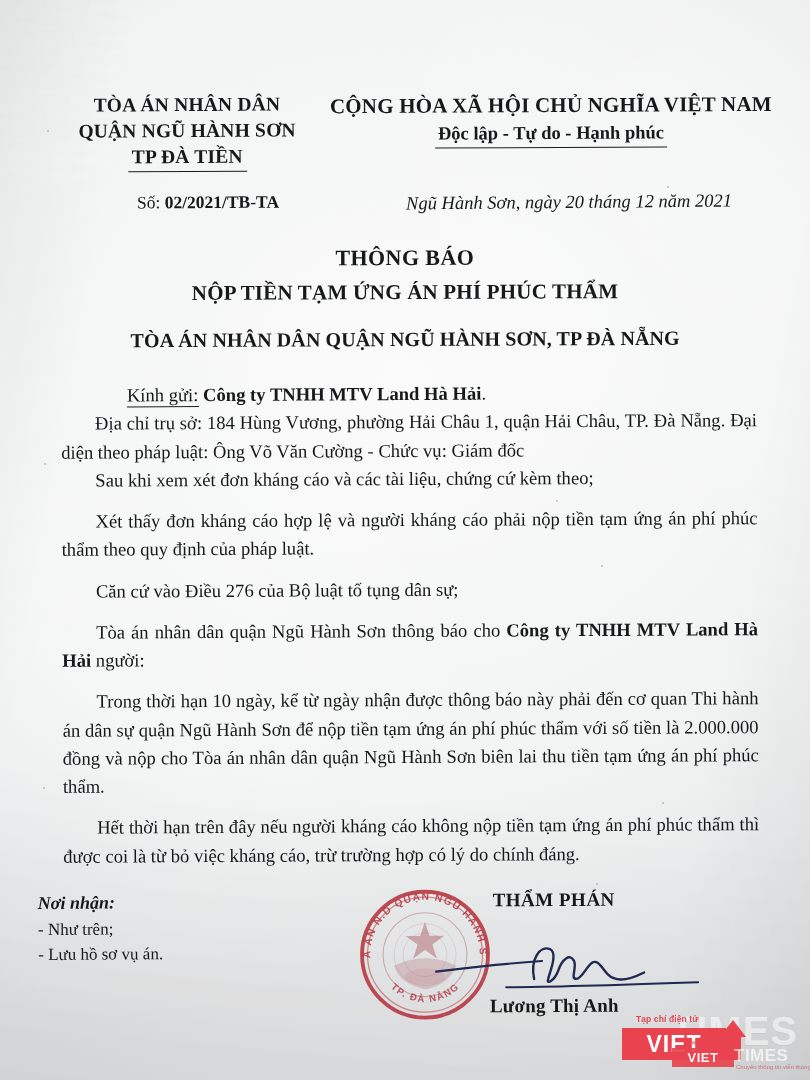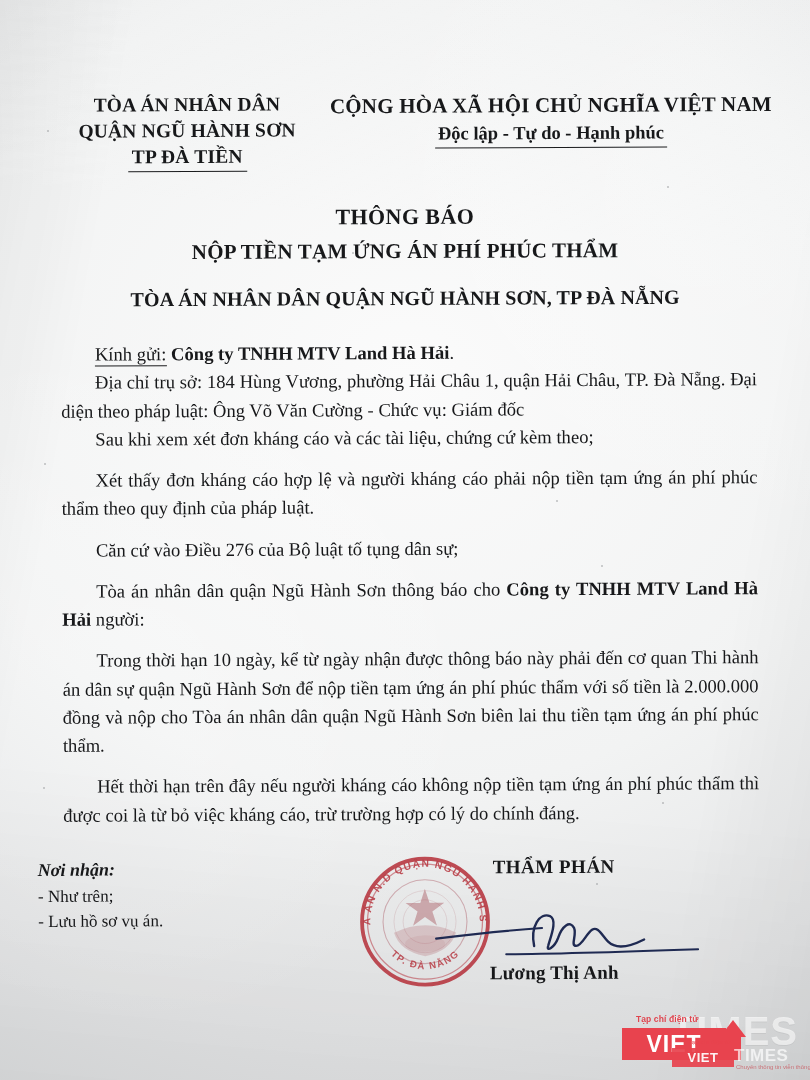--- a/index.html
+++ b/index.html
@@ -148,26 +148,27 @@
     text-align: justify;
     transform: rotate(-0.3deg);
   }
   .body p { margin: 0; }
   .p-indent { text-indent: 34px; }
   .p-gap { margin-top: 13px !important; }
   .b { font-weight: bold; }
   .kg {
     border-bottom: 1.5px solid #1b1c1e;
     padding-bottom: 1px;
+    margin-left: 32px;
   }
 
   
   .footer {
     position: relative;
-    margin-top: 28px;
+    margin-top: 20px;
     padding: 0 40px 0 38px;
     display: flex;
     align-items: flex-start;
   }
   .noi-nhan {
     width: 300px;
     font-size: 17px;
     line-height: 1.48;
     transform: rotate(-0.4deg);
   }
@@ -353,20 +354,27 @@
         <div class="org-line">TÒA ÁN NHÂN DÂN</div>
         <div class="org-line">QUẬN NGŨ HÀNH SƠN</div>
         <div><span class="org-line u">TP ĐÀ TIỀN</span></div>
       </div>
       <div class="hdr-right">
         <div class="nation">CỘNG HÒA XÃ HỘI CHỦ NGHĨA VIỆT NAM</div>
         <div><span class="motto">Độc lập - Tự do - Hạnh phúc</span></div>
       </div>
     </div>
 
+    <div class="meta-row">
+      <div class="so">
+        <span>Số:</span>
+        <b>02/2021/TB-TA</b>
+      </div>
+      <div class="place-date">Ngũ Hành Sơn, ngày 20 tháng 12 năm 2021</div>
+    </div>
 
     <div class="titles">
       <div class="t1">THÔNG BÁO</div>
       <div class="t2">NỘP TIỀN TẠM ỨNG ÁN PHÍ PHÚC THẨM</div>
       <div class="t3">TÒA ÁN NHÂN DÂN QUẬN NGŨ HÀNH SƠN, TP ĐÀ NẴNG</div>
     </div>
 
     <div class="body">
 
       <p class="p-indent"><span class="kg">Kính gửi:</span> <span class="b">Công ty TNHH MTV Land Hà Hải</span><span>.</span></p>

